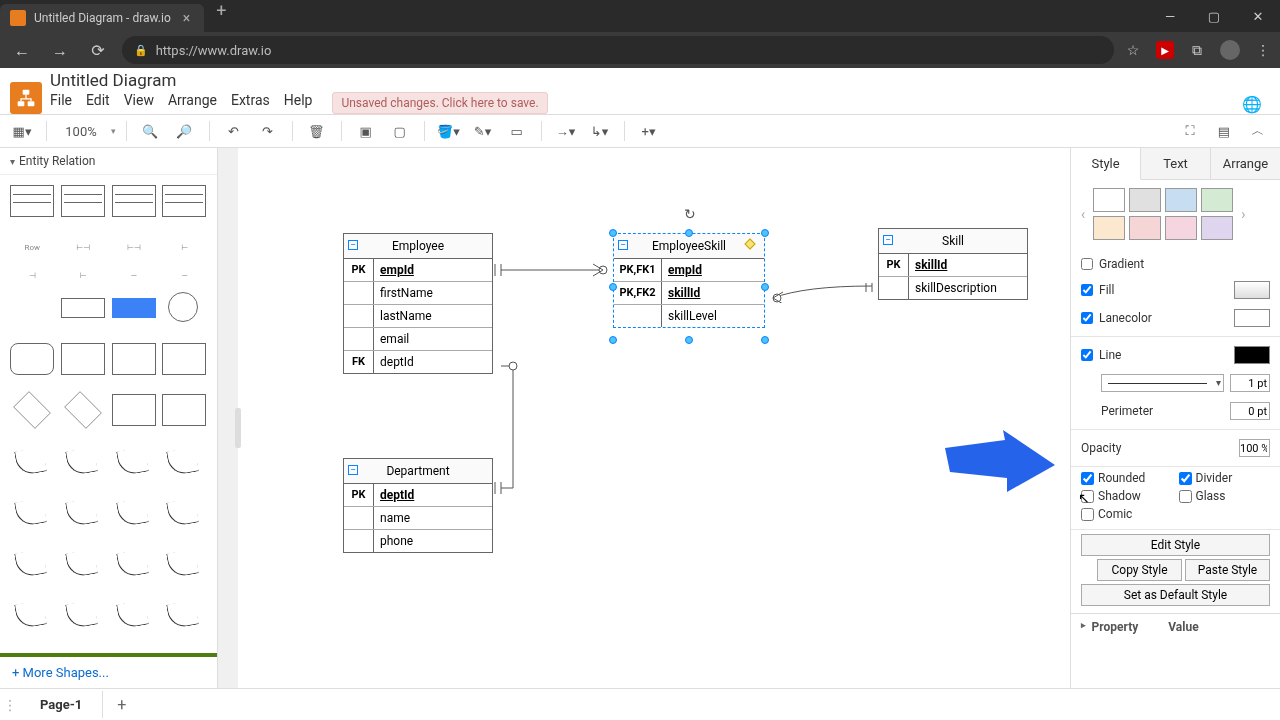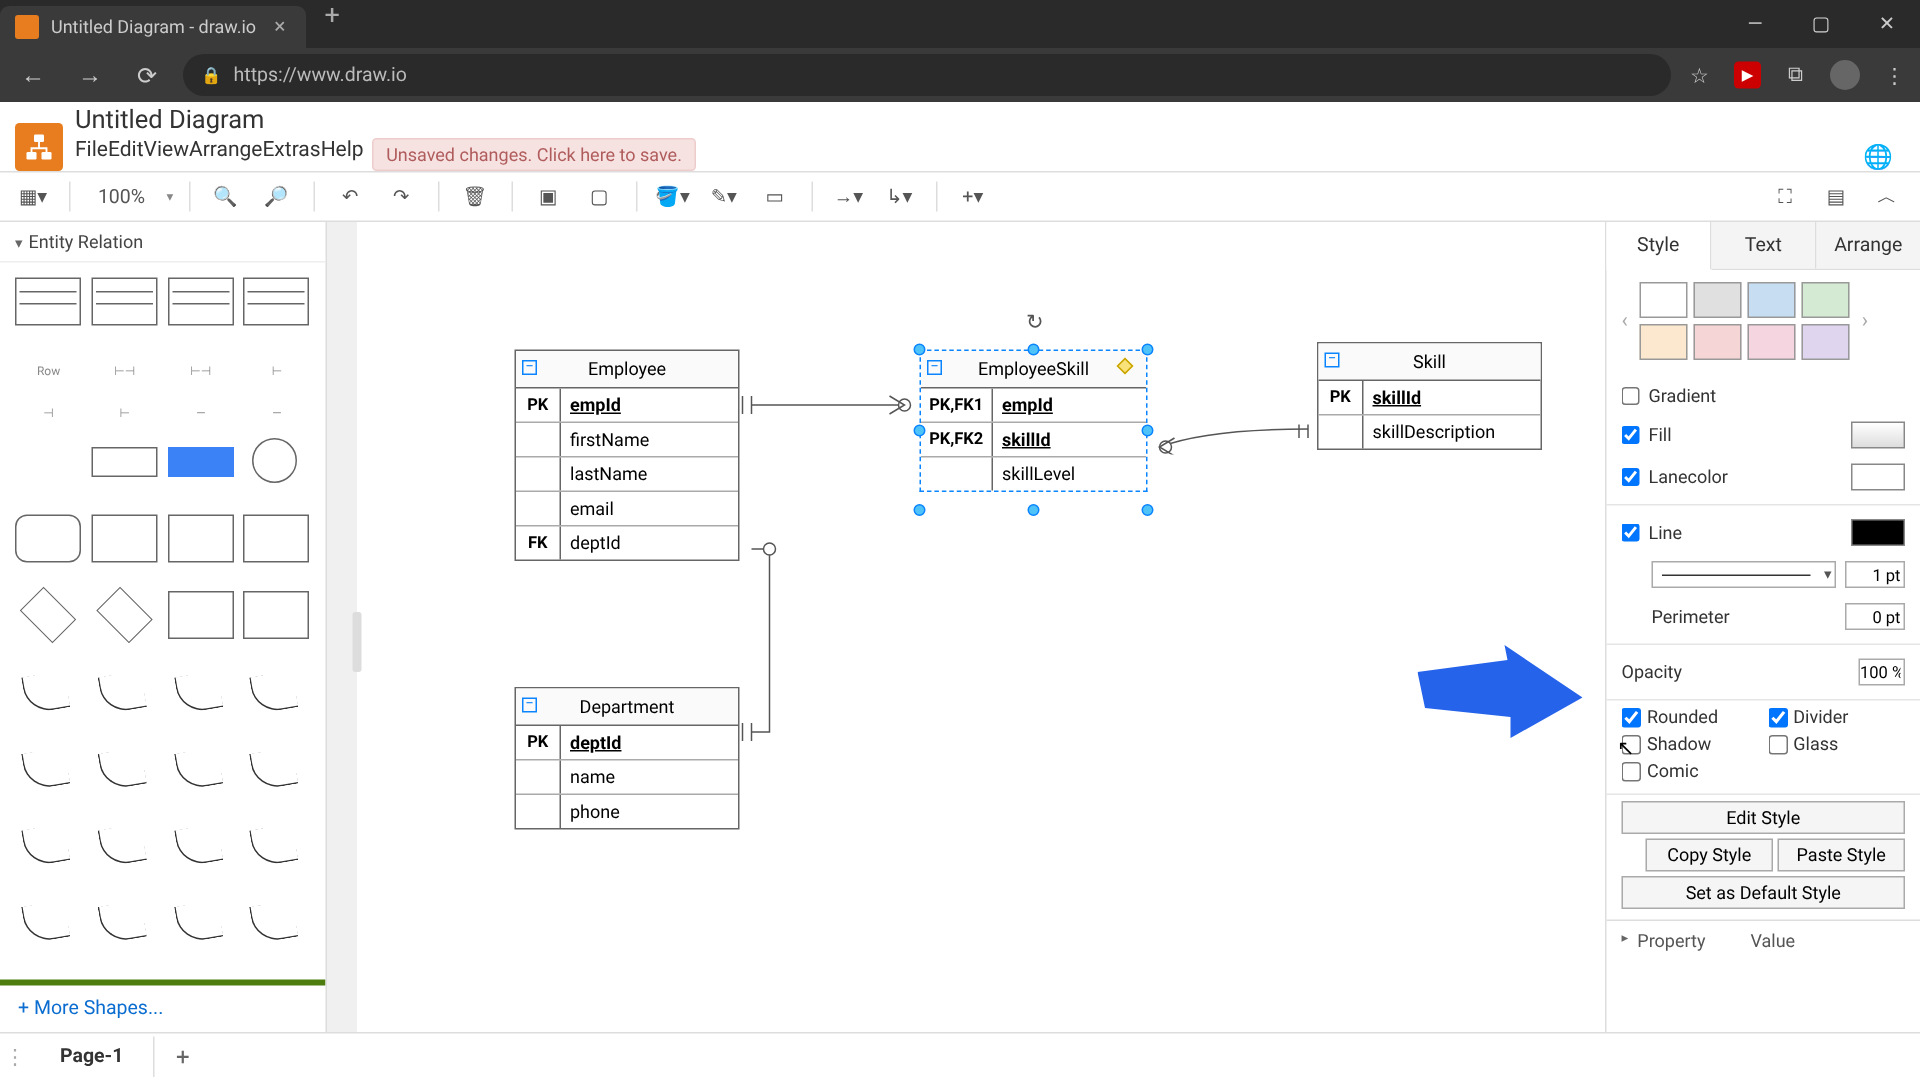--- a/index.html
+++ b/index.html
@@ -22,21 +22,21 @@
 .ext-icon { width: 18px; height: 18px; display: flex; align-items: center; justify-content: center; color: #ccc; font-size: 14px; }
 .yt { background: #cc0000; color: #fff; border-radius: 3px; font-size: 10px; padding: 2px 3px; }
 .avatar { width: 20px; height: 20px; border-radius: 50%; background: #666; }
 
 
 .app-header { height: 46px; display: flex; align-items: flex-end; padding: 0 10px; gap: 8px; border-bottom: none; }
 .app-logo { width: 32px; height: 32px; background: #e87d1f; border-radius: 3px; display: flex; align-items: center; justify-content: center; }
 .app-logo svg { width: 20px; height: 20px; }
 .title-block { display: flex; flex-direction: column; }
 .doc-title { font-size: 17px; color: #333; }
-.menus { display: flex; font-size: 14px; color: #333; margin-top: 2px; }
+.menus { display: flex; gap: 14px; font-size: 14px; color: #333; margin-top: 2px; }
 .unsaved { margin-left: 6px; font-size: 12px; color: #b05c5c; background: #f7e2e2; border: 1px solid #ecc; padding: 3px 8px; border-radius: 3px; }
 .globe { margin-left: auto; color: #888; font-size: 16px; padding-right: 8px; }
 
 
 .toolbar { height: 34px; border-top: 1px solid #ddd; border-bottom: 1px solid #ddd; display: flex; align-items: center; padding: 0 8px; gap: 6px; font-size: 13px; color: #555; }
 .tb-btn { width: 28px; height: 26px; display: flex; align-items: center; justify-content: center; border-radius: 3px; }
 .tb-sep { width: 1px; height: 20px; background: #ddd; margin: 0 4px; }
 .zoom { min-width: 48px; text-align: center; }
 .tb-right { margin-left: auto; display: flex; gap: 6px; }
 
@@ -104,21 +104,21 @@
 .line-style .dd { position: absolute; right: 2px; top: 2px; font-size: 10px; color: #555; }
 
 .check-grid { display: grid; grid-template-columns: 1fr 1fr; padding: 4px 10px 8px; gap: 4px 6px; font-size: 12px; border-bottom: 1px solid #e5e5e5; }
 .check-item { display: flex; align-items: center; gap: 4px; }
 
 .btn-row { padding: 4px 10px; }
 .style-btn { width: 100%; border: 1px solid #aaa; background: #f5f5f5; padding: 3px; font-size: 12px; margin-bottom: 3px; }
 .btn-pair { display: flex; gap: 3px; margin-left: 16px; }
 .btn-pair .style-btn { flex: 1; }
 
-.prop-table { border-top: 1px solid #ddd; padding: 6px 10px; font-size: 12px; display: flex; gap: 30px; color: #555; }
+.prop-table { border-top: 1px solid #ddd; padding: 6px 10px; font-size: 12px; display: flex; gap: 30px; color: #555; font-weight: bold; }
 .prop-table::before { content: "▸"; margin-right: -24px; font-size: 9px; color: #666; }
 
 
 .footer { height: 32px; border-top: 1px solid #ddd; display: flex; align-items: center; background: #fff; }
 .page-tab { padding: 6px 20px; font-size: 13px; color: #333; border-right: 1px solid #ddd; background: #fff; font-weight: bold; }
 .page-add { padding: 0 14px; color: #666; font-size: 16px; }
 .drag-dots { width: 20px; color: #aaa; text-align: center; font-size: 14px; }
 
 
 .big-arrow { position: absolute; left: 945px; top: 430px; pointer-events: none; }

